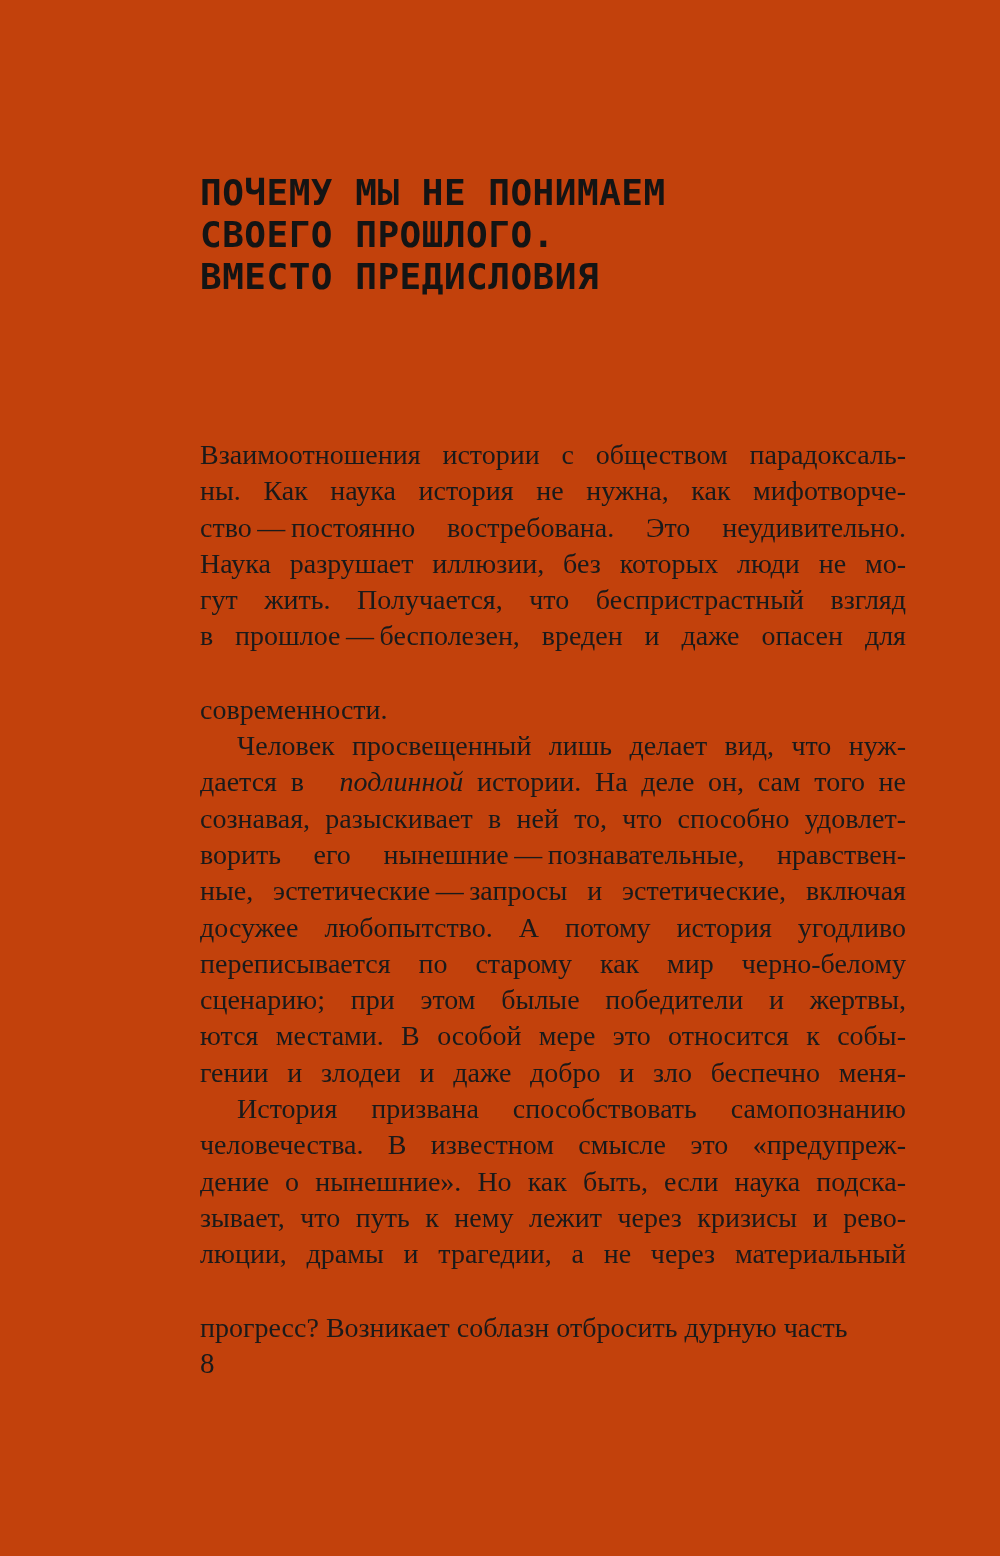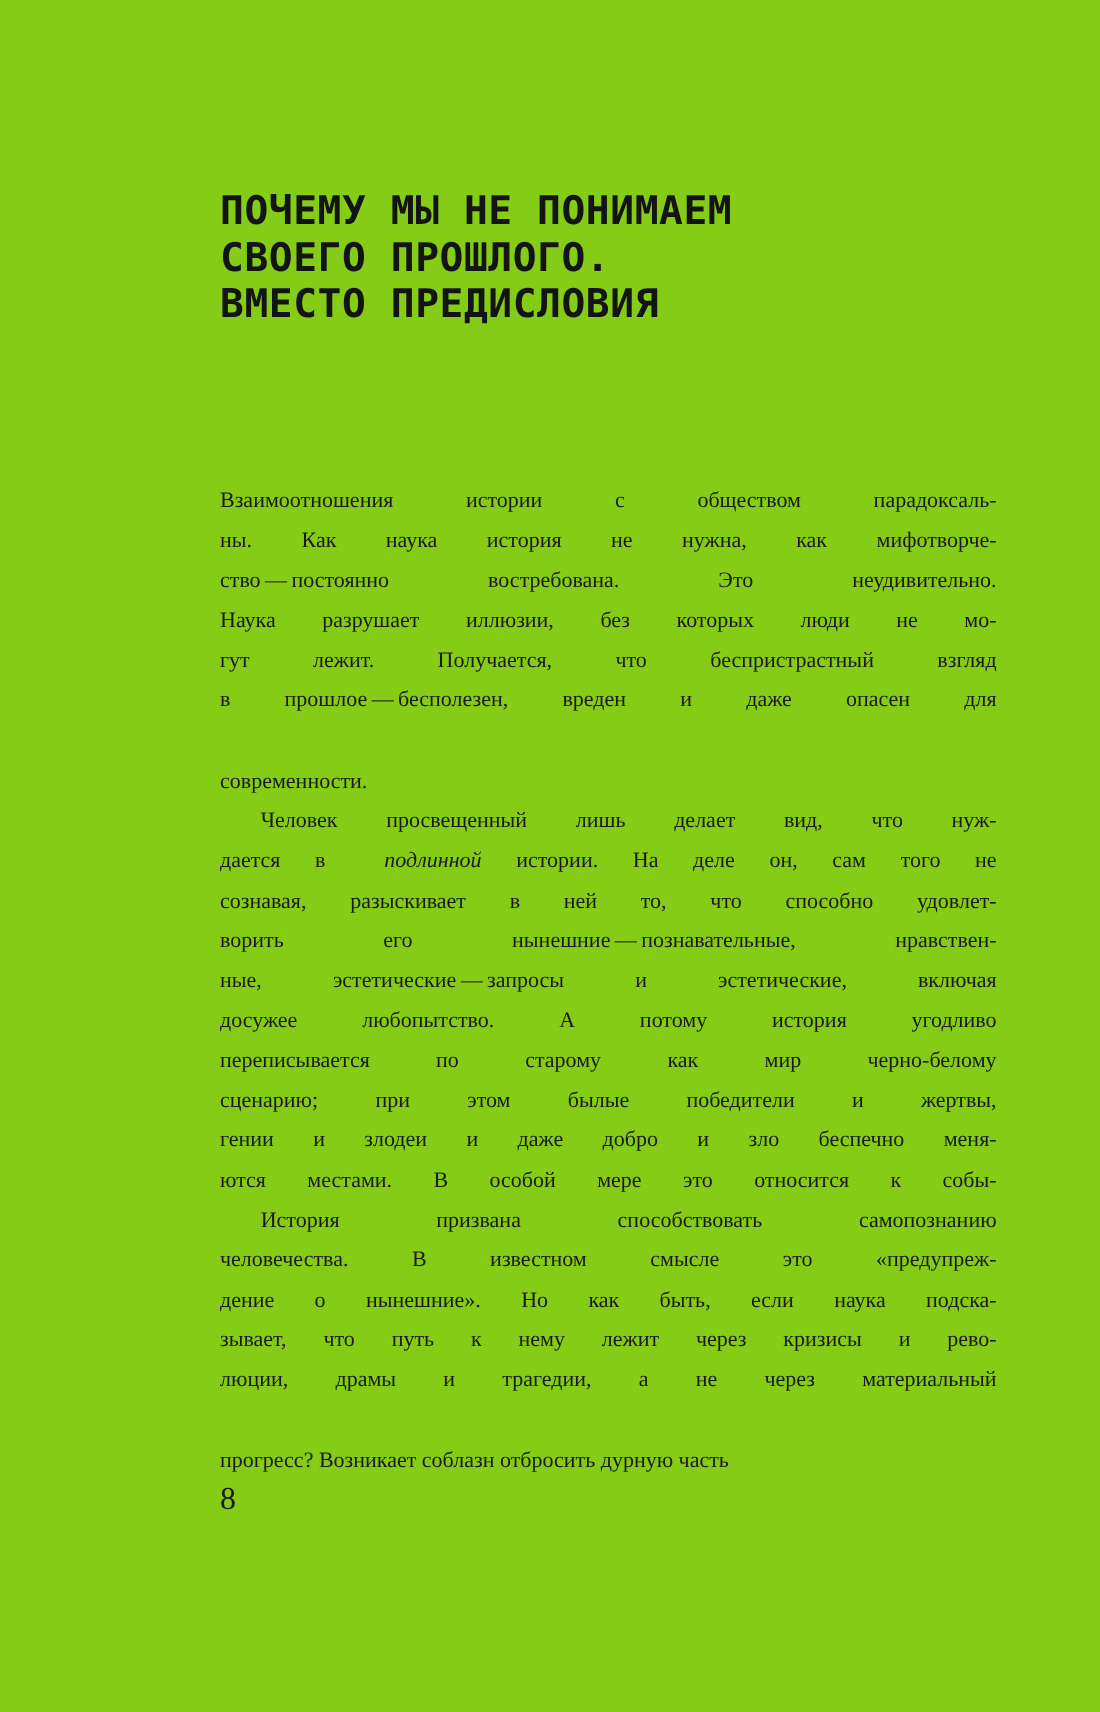--- a/index.html
+++ b/index.html
@@ -8,42 +8,42 @@
     height: 1556px;
     background: #ffffff;
     position: relative;
     font-family: "Liberation Serif", serif;
     color: #161616;
     overflow: hidden;
   }
   .page {
     position: absolute;
     inset: 0;
-    background: #84cc16;
+    background: #c2410c;
   }
   .heading {
     position: absolute;
     left: 200px;
     top: 172px;
     margin: 0;
     font-family: "DejaVu Sans Mono", monospace;
     font-weight: 700;
     font-size: 36px;
     line-height: 42px;
     letter-spacing: 0.5px;
     color: #141414;
     white-space: nowrap;
   }
   .heading .hline { display: block; }
   .body-text {
     position: absolute;
     left: 200px;
     top: 437px;
     width: 706px;
-    font-size: 20px;
+    font-size: 28px;
     line-height: 36.3px;
     color: #1a1a1a;
   }
   .para { margin: 0; }
   .line {
     text-align: justify;
     text-align-last: justify;
     white-space: normal;
     height: 36.3px;
     overflow: visible;
@@ -70,35 +70,35 @@
     <span class="hline">СВОЕГО ПРОШЛОГО.</span>
     <span class="hline">ВМЕСТО ПРЕДИСЛОВИЯ</span>
   </h1>
 
   <div class="body-text" id="paragraphs">
       <div class="para">
         <div class="line">Взаимоотношения истории с обществом парадоксаль-</div>
         <div class="line">ны. Как наука история не нужна, как мифотворче-</div>
         <div class="line">ство — постоянно востребована. Это неудивительно.</div>
         <div class="line">Наука разрушает иллюзии, без которых люди не мо-</div>
-        <div class="line">гут лежит. Получается, что беспристрастный взгляд</div>
+        <div class="line">гут жить. Получается, что беспристрастный взгляд</div>
         <div class="line">в прошлое — бесполезен, вреден и даже опасен для</div>
         <div class="line last">современности.</div>
       </div>
       <div class="para">
         <div class="line indent">Человек просвещенный лишь делает вид, что нуж-</div>
         <div class="line">дается в <em>подлинной</em> истории. На деле он, сам того не</div>
         <div class="line">сознавая, разыскивает в ней то, что способно удовлет-</div>
         <div class="line">ворить его нынешние — познавательные, нравствен-</div>
         <div class="line">ные, эстетические — запросы и эстетические, включая</div>
         <div class="line">досужее любопытство. А потому история угодливо</div>
         <div class="line">переписывается по старому как мир черно-белому</div>
         <div class="line">сценарию; при этом былые победители и жертвы,</div>
+        <div class="line">ются местами. В особой мере это относится к собы-</div>
         <div class="line">гении и злодеи и даже добро и зло беспечно меня-</div>
-        <div class="line">ются местами. В особой мере это относится к собы-</div>
       </div>
       <div class="para">
         <div class="line indent">История призвана способствовать самопознанию</div>
         <div class="line">человечества. В известном смысле это «предупреж-</div>
         <div class="line">дение о нынешние». Но как быть, если наука подска-</div>
         <div class="line">зывает, что путь к нему лежит через кризисы и рево-</div>
         <div class="line">люции, драмы и трагедии, а не через материальный</div>
         <div class="line last">прогресс? Возникает соблазн отбросить дурную часть</div>
       </div>
     </div>

